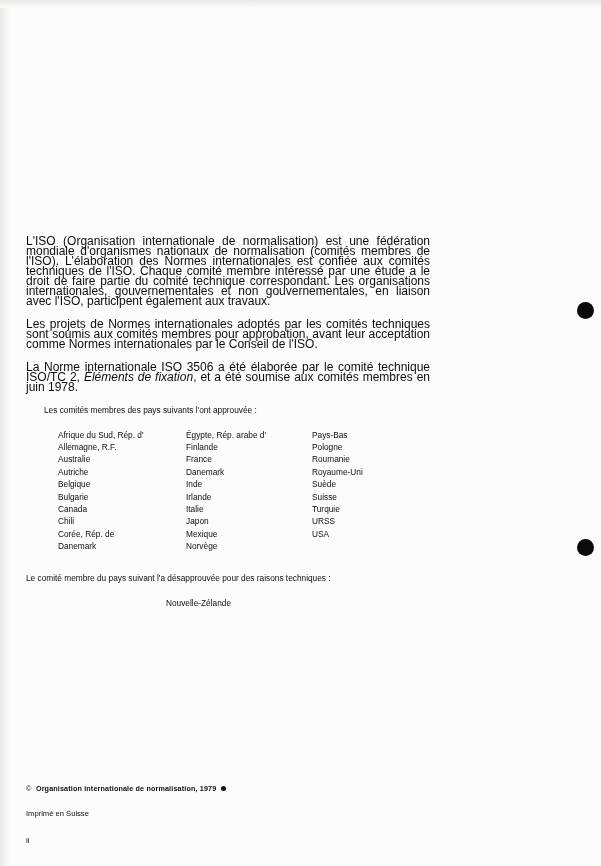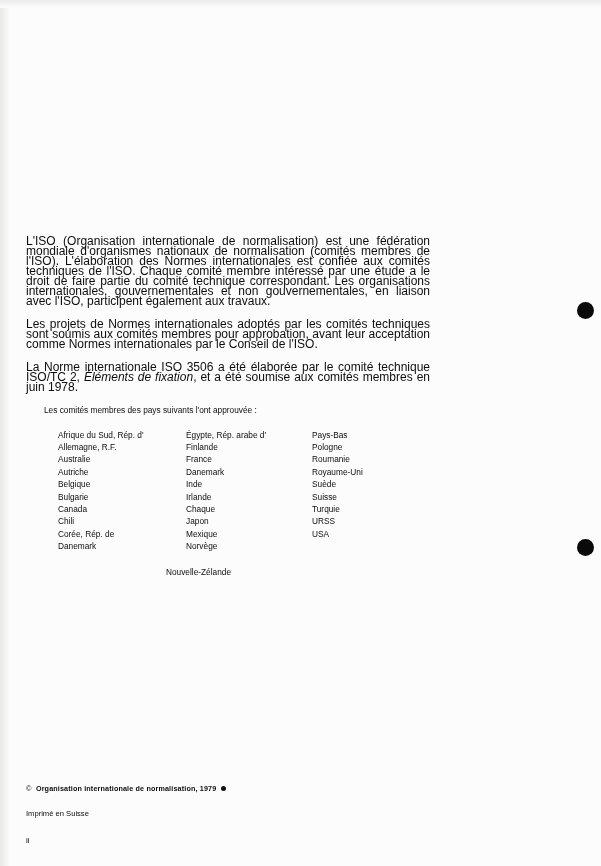--- a/index.html
+++ b/index.html
@@ -180,41 +180,42 @@
           <td class="c2">Inde</td>
           <td class="c3">Suède</td>
         </tr>
         <tr>
           <td class="c1">Bulgarie</td>
           <td class="c2">Irlande</td>
           <td class="c3">Suisse</td>
         </tr>
         <tr>
           <td class="c1">Canada</td>
-          <td class="c2">Chaque</td>
+          <td class="c2">Italie</td>
           <td class="c3">Turquie</td>
         </tr>
         <tr>
           <td class="c1">Chili</td>
           <td class="c2">Japon</td>
           <td class="c3">URSS</td>
         </tr>
         <tr>
           <td class="c1">Corée, Rép. de</td>
           <td class="c2">Mexique</td>
           <td class="c3">USA</td>
         </tr>
         <tr>
           <td class="c1">Danemark</td>
           <td class="c2">Norvège</td>
           <td class="c3"></td>
         </tr>
       </tbody>
     </table>
 
+    <p class="disapproved">Le comité membre du pays suivant l'a désapprouvée pour des raisons techniques :</p>
     <p class="disapproved-country">Nouvelle-Zélande</p>
 
   </div>
 
   <div class="footer">
     <p class="copyright"><span class="cmark">©</span>&nbsp; <span>Organisation internationale de normalisation, 1979</span><span class="dot-end"></span></p>
     <p class="printed">Imprimé en Suisse</p>
   </div>
 
   <div class="page-number">ii</div>

